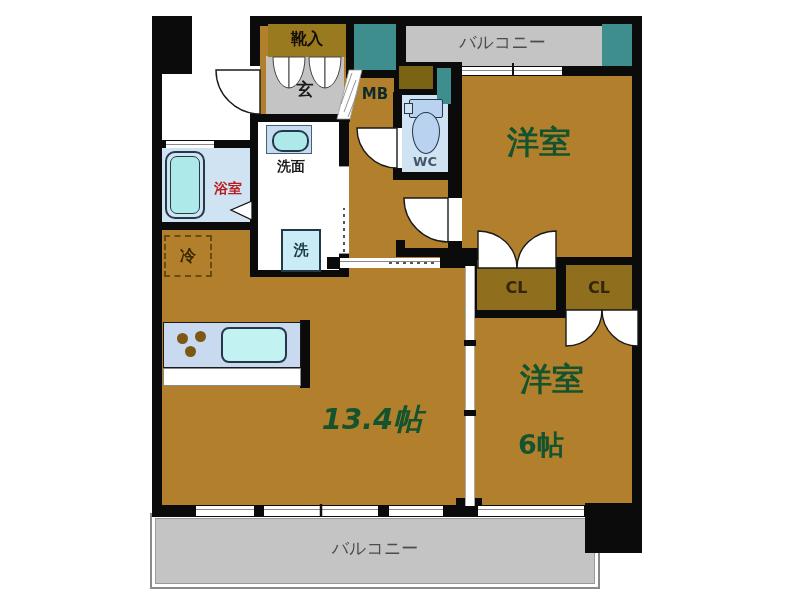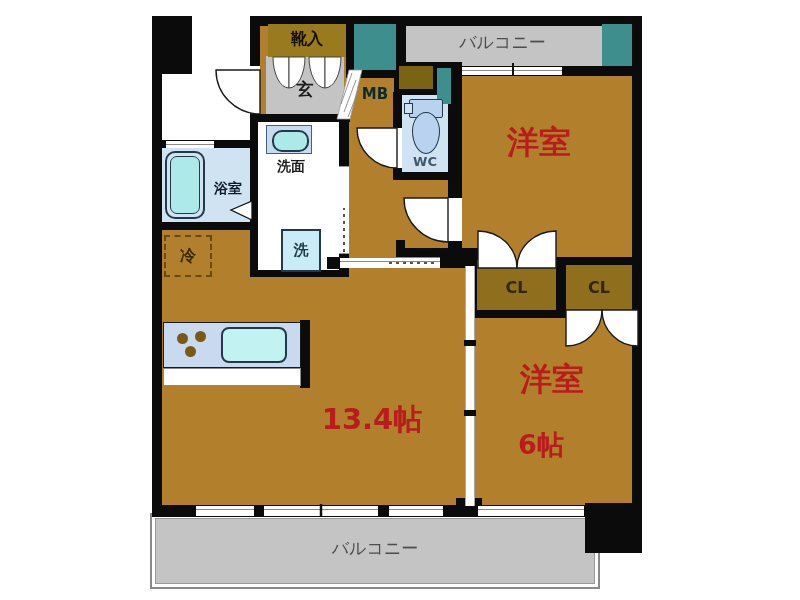--- a/index.html
+++ b/index.html
@@ -4,21 +4,21 @@
 <style>
   html,body{margin:0;padding:0;background:#fff;}
   #plan{position:relative;width:800px;height:600px;background:#fff;overflow:hidden;
         font-family:"DejaVu Sans","Liberation Sans",sans-serif;}
   .floor{position:absolute;z-index:1;}
   .room{position:absolute;z-index:2;}
   .box{position:absolute;z-index:4;}
   .w{position:absolute;background:#0b0b0b;z-index:3;}
   .open{position:absolute;background:#fff;z-index:4;}
   .winH{position:absolute;z-index:4;background:linear-gradient(#fff 3px,#8a8a8a 3px,#8a8a8a 4px,#fff 4px);}
-  .lbl{position:absolute;z-index:6;color:#b91c1c;font-weight:600;text-align:center;line-height:1;}
+  .lbl{position:absolute;z-index:6;color:#14532d;font-weight:600;text-align:center;line-height:1;}
   svg.ovl{position:absolute;left:0;top:0;z-index:5;pointer-events:none;}
   .dashH{position:absolute;z-index:5;height:2px;
          background:repeating-linear-gradient(90deg,#555 0 3px,transparent 3px 7px);}
   .dashV{position:absolute;z-index:5;width:2px;
          background:repeating-linear-gradient(0deg,#555 0 3px,transparent 3px 7px);}
   .flexc{display:flex;align-items:center;justify-content:center;}
 </style>
 </head>
 <body>
 
@@ -150,25 +150,25 @@
     <g stroke="#888" stroke-width="0.9">
       <line x1="352" y1="73" x2="341" y2="104"></line>
       <line x1="356" y1="80" x2="344" y2="112"></line>
       <line x1="359" y1="89" x2="348" y2="117"></line>
     </g>
     <polygon points="252,201 252,220 231,210" fill="#fff" stroke="#111" stroke-width="1.3"></polygon>
     <line x1="513" y1="63" x2="513" y2="75" stroke="#111" stroke-width="2"></line>
     <line x1="321" y1="504" x2="321" y2="516" stroke="#111" stroke-width="2.5"></line>
   </svg>
 
-  <div class="lbl" style="left:296px;top:405px;width:152px;font-size:29px;">13.4帖</div>
+  <div class="lbl" style="left:296px;top:405px;width:152px;font-size:29px;font-style:italic;">13.4帖</div>
   <div class="lbl" style="left:478px;top:126px;width:122px;font-size:32px;">洋室</div>
   <div class="lbl" style="left:492px;top:363px;width:120px;font-size:32px;">洋室</div>
   <div class="lbl" style="left:486px;top:431px;width:110px;font-size:27px;">6帖</div>
   <div class="lbl" style="left:420px;top:34px;width:165px;font-size:17px;font-weight:500;color:#4d4d4d;">バルコニー</div>
   <div class="lbl" style="left:280px;top:540px;width:190px;font-size:17px;font-weight:500;color:#4d4d4d;">バルコニー</div>
   <div class="lbl" style="left:268px;top:31px;width:78px;font-size:16px;color:#161006;">靴入</div>
   <div class="lbl" style="left:354px;top:39px;width:42px;font-size:15px;color:#0d2b2b;margin-top:48px;">MB</div>
   <div class="lbl" style="left:266px;top:81px;width:78px;font-size:17px;color:#1c1c1c;">玄</div>
   <div class="lbl" style="left:402px;top:155px;width:46px;font-size:13px;color:#42556b;">WC</div>
   <div class="lbl" style="left:258px;top:159px;width:66px;font-size:14px;color:#1c1c1c;">洗面</div>
-  <div class="lbl" style="left:200px;top:181px;width:56px;font-size:14px;color:#0f172a;">浴室</div>
+  <div class="lbl" style="left:200px;top:181px;width:56px;font-size:14px;color:#b91c1c;">浴室</div>
 </div>
 
 </body></html>

